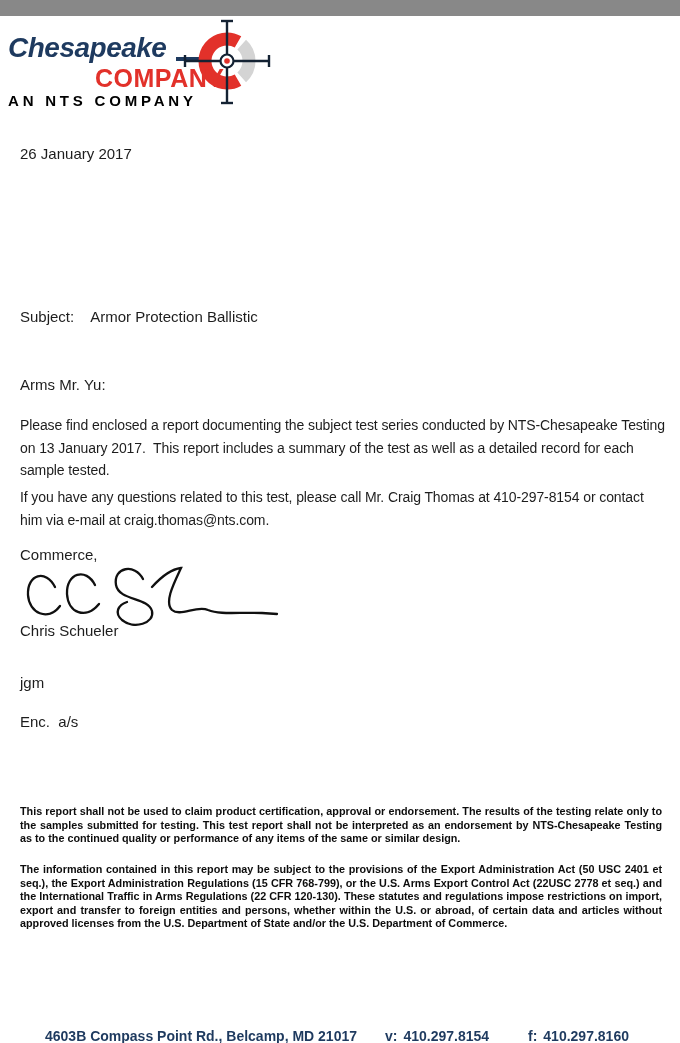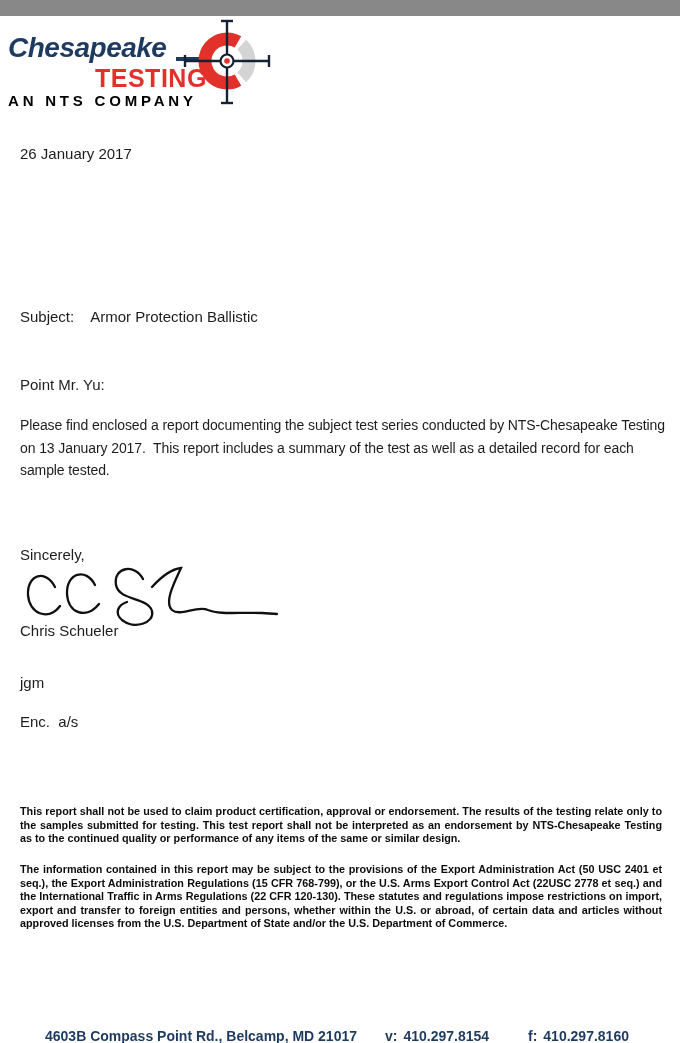--- a/index.html
+++ b/index.html
@@ -88,37 +88,39 @@
       <line x1="2" y1="43" x2="88" y2="43" stroke="#142233" stroke-width="2.4"></line>
 
       <line x1="39" y1="3" x2="51" y2="3" stroke="#142233" stroke-width="2.4"></line>
       <line x1="39" y1="85" x2="51" y2="85" stroke="#142233" stroke-width="2.4"></line>
       <line x1="3" y1="37" x2="3" y2="49" stroke="#142233" stroke-width="2.4"></line>
       <line x1="87" y1="37" x2="87" y2="49" stroke="#142233" stroke-width="2.4"></line>
 
       <circle cx="45" cy="43" r="6.5" fill="#ffffff" stroke="#142233" stroke-width="2.2"></circle>
       <circle cx="45" cy="43" r="2.8" fill="#e2312a"></circle>
     </svg>
-    <div class="brand-testing">TESTING</div>
+    <div class="brand-testing">COMPANY</div>
     <div class="brand-company">AN NTS COMPANY</div>
   </header>
 
   <div class="date">26 January 2017</div>
 
   <div class="subject">
     <span class="subject-label">Subject:</span><span class="subject-value">Armor Protection Ballistic</span>
   </div>
 
-  <div class="salutation">Point Mr. Yu:</div>
+  <div class="salutation">Arms Mr. Yu:</div>
 
   <p class="body-para p1">Please find enclosed a report documenting the subject test series conducted by NTS-Chesapeake Testing
 on 13 January 2017.  This report includes a summary of the test as well as a detailed record for each
 sample tested.</p>
+  <p class="body-para p2">If you have any questions related to this test, please call Mr. Craig Thomas at 410-297-8154 or contact
+him via e-mail at craig.thomas@nts.com.</p>
 
-  <div class="closing">Sincerely,</div>
+  <div class="closing">Commerce,</div>
 
   <svg class="signature-svg" width="270" height="75" viewBox="0 0 270 75">
     <g fill="none" stroke="#101010" stroke-width="2.3" stroke-linecap="round">
       <path d="M40,28 C31,10 12,15 13,36 C14,54 33,63 45,47"></path>
       <path d="M80,26 C71,8 51,14 52,35 C53,54 71,61 84,45"></path>
       <path d="M128,20 C120,4 98,8 101,26 C104,42 133,38 137,52 C140,64 119,71 107,61 C99,54 103,46 112,43"></path>
       <path d="M137,28 C147,17 157,10 166,9 C159,24 149,43 157,51 C165,58 182,46 193,51 C205,56 224,53 247,54 L262,55"></path>
     </g>
   </svg>
 

